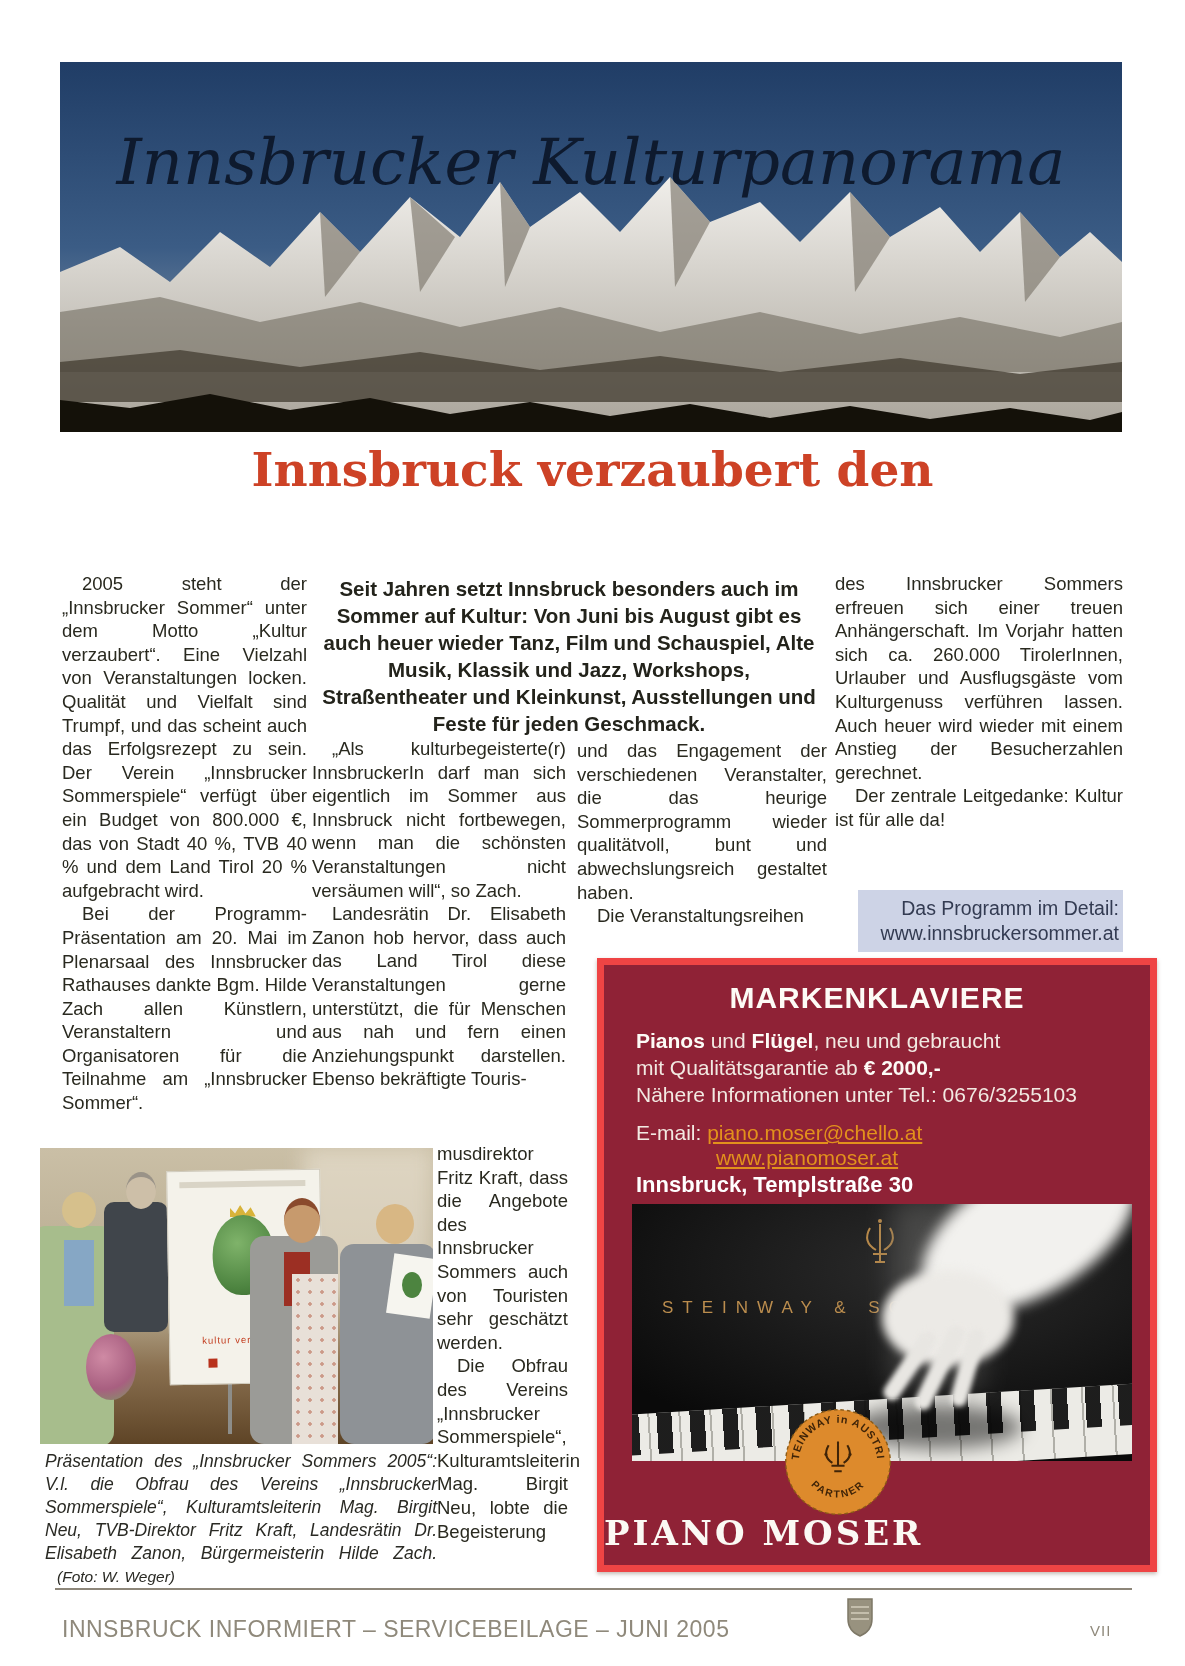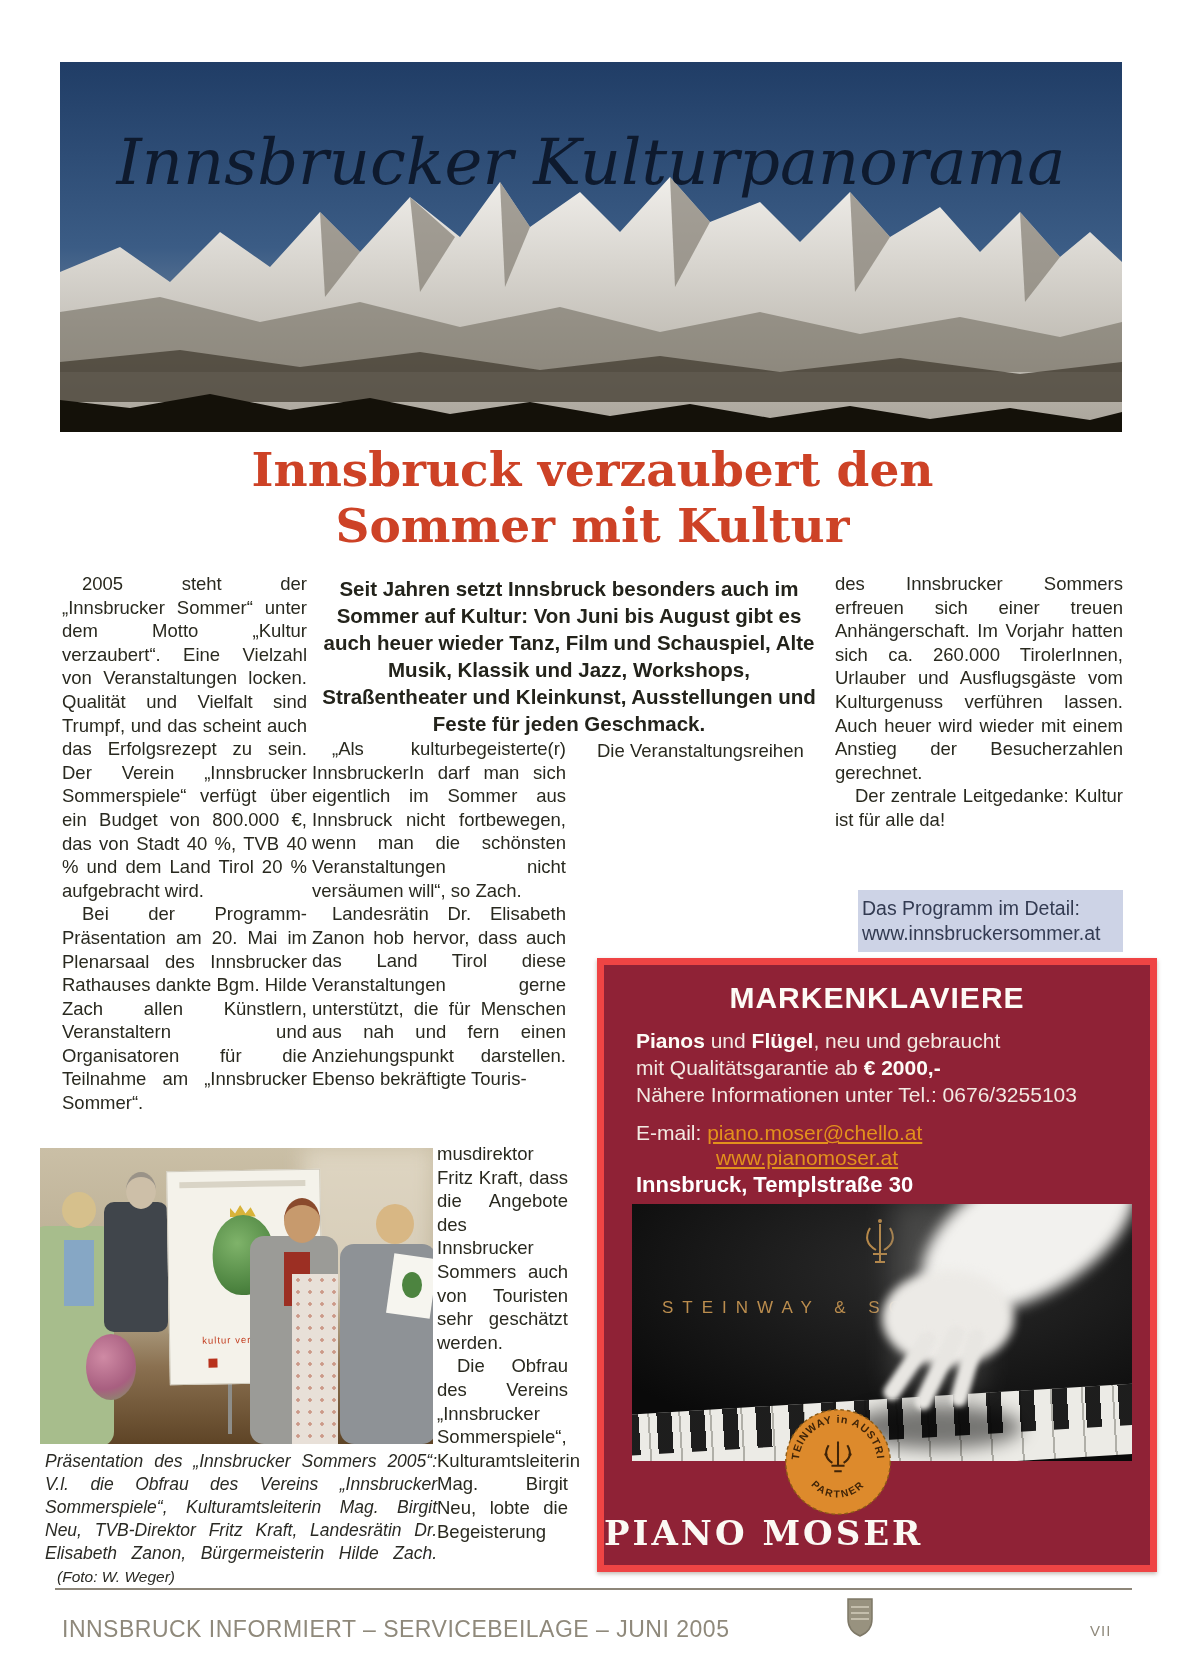--- a/index.html
+++ b/index.html
@@ -22,21 +22,21 @@
   .bodycol p.ind{text-indent:20px;}
   .col-left{left:62px;top:572px;width:245px;}
   .intro{left:314px;top:575px;width:510px;font-weight:bold;font-size:20.5px;
          line-height:27px;text-align:center;color:#23231b;}
   .col-midA{left:312px;top:737px;width:254px;}
   .col-midB{left:577px;top:739px;width:250px;}
   .col-right{left:835px;top:572px;width:288px;}
   .col-narrow{left:437px;top:1142px;width:131px;}
 
   .program-box{left:858px;top:890px;width:265px;background:#cdd3e6;color:#333b52;
-               font-size:19.5px;line-height:25px;text-align:left;padding:6px 4px;box-sizing:border-box;}
+               font-size:19.5px;line-height:25px;text-align:right;padding:6px 4px;box-sizing:border-box;}
 
   
   .photo{left:40px;top:1148px;width:393px;height:296px;overflow:hidden;
          background:linear-gradient(180deg,#cabfa6 0%,#b5a88c 55%,#8a7050 74%,#5e4426 100%);}
   .photo *{position:absolute;}
   .ph-light{right:0;top:0;width:130px;height:150px;background:rgba(238,232,216,.55);filter:blur(10px);}
   .ph-chart{left:128px;top:22px;width:152px;height:212px;background:#f4f2ea;
             border:1px solid #cfcabc;transform:rotate(-1deg);}
   .ph-chart-head{left:12px;top:10px;width:126px;height:6px;background:#d9d4c6;}
   .ph-frog{left:44px;top:44px;width:62px;height:80px;border-radius:50% 50% 46% 46%;
@@ -144,36 +144,36 @@
       <polygon fill="#7d776b" opacity="0.65" points="960,150 1000,195 965,240"></polygon>
       <polygon fill="#6a6458" opacity="0.55" points="0,250 100,235 200,260 300,240 400,265 500,245 600,270 700,250 800,272 900,255 1000,275 1062,260 1062,310 0,310"></polygon>
       <polygon fill="#474136" opacity="0.8" points="0,300 120,288 240,305 360,290 480,308 600,294 720,310 840,296 960,312 1062,300 1062,340 0,340"></polygon>
       <polygon fill="#141109" points="0,372 0,338 70,346 150,332 230,348 310,336 390,352 470,340 550,354 630,342 710,356 790,344 870,357 950,346 1030,358 1062,350 1062,372"></polygon>
       <text x="531" y="122" text-anchor="middle" font-family="DejaVu Serif, serif" font-style="italic" font-size="64" fill="#0e1a2e">Innsbrucker Kulturpanorama</text>
     </svg>
   </div>
 
   <div class="abs headline">
     <div>Innsbruck verzaubert den</div>
-    <div>Sommer mit Kultur</div>
   </div>
 
   <div class="abs intro">Seit Jahren setzt Innsbruck besonders auch im Sommer auf Kultur: Von Juni bis August gibt es auch heuer wieder Tanz, Film und Schauspiel, Alte Musik, Klassik und Jazz, Workshops, Straßentheater und Kleinkunst, Ausstellungen und Feste für jeden Geschmack.</div>
 
   <div class="abs bodycol col-left">
     <p class="ind">2005 steht der „Innsbrucker Sommer“ unter dem Motto „Kultur verzaubert“. Eine Vielzahl von Veranstaltungen locken. Qualität und Vielfalt sind Trumpf, und das scheint auch das Erfolgsrezept zu sein. Der Verein „Innsbrucker Sommerspiele“ verfügt über ein Budget von 800.000 €, das von Stadt 40 %, TVB 40 % und dem Land Tirol 20 % aufgebracht wird.</p>
     <p class="ind">Bei der Programm-Präsentation am 20. Mai im Plenarsaal des Innsbrucker Rathauses dankte Bgm. Hilde Zach allen Künstlern, Veranstaltern und Organisatoren für die Teilnahme am „Innsbrucker Sommer“.</p>
   </div>
 
   <div class="abs bodycol col-midA">
     <p class="ind">„Als kulturbegeisterte(r) InnsbruckerIn darf man sich eigentlich im Sommer aus Innsbruck nicht fortbewegen, wenn man die schönsten Veranstaltungen nicht versäumen will“, so Zach.</p>
     <p class="ind">Landesrätin Dr. Elisabeth Zanon hob hervor, dass auch das Land Tirol diese Veranstaltungen gerne unterstützt, die für Menschen aus nah und fern einen Anziehungspunkt darstellen. Ebenso bekräftigte Touris-</p>
   </div>
 
   <div class="abs bodycol col-midB">
+    <p>und das Engagement der verschiedenen Veranstalter, die das heurige Sommerprogramm wieder qualitätvoll, bunt und abwechslungsreich gestaltet haben.</p>
     <p class="ind">Die Veranstaltungsreihen</p>
   </div>
 
   <div class="abs bodycol col-right">
     <p>des Innsbrucker Sommers erfreuen sich einer treuen Anhängerschaft. Im Vorjahr hatten sich ca. 260.000 TirolerInnen, Urlauber und Ausflugsgäste vom Kulturgenuss verführen lassen. Auch heuer wird wieder mit einem Anstieg der Besucherzahlen gerechnet.</p>
     <p class="ind">Der zentrale Leitgedanke: Kultur ist für alle da!</p>
   </div>
 
   <div class="abs program-box">
     <div>Das Programm im Detail:</div>

